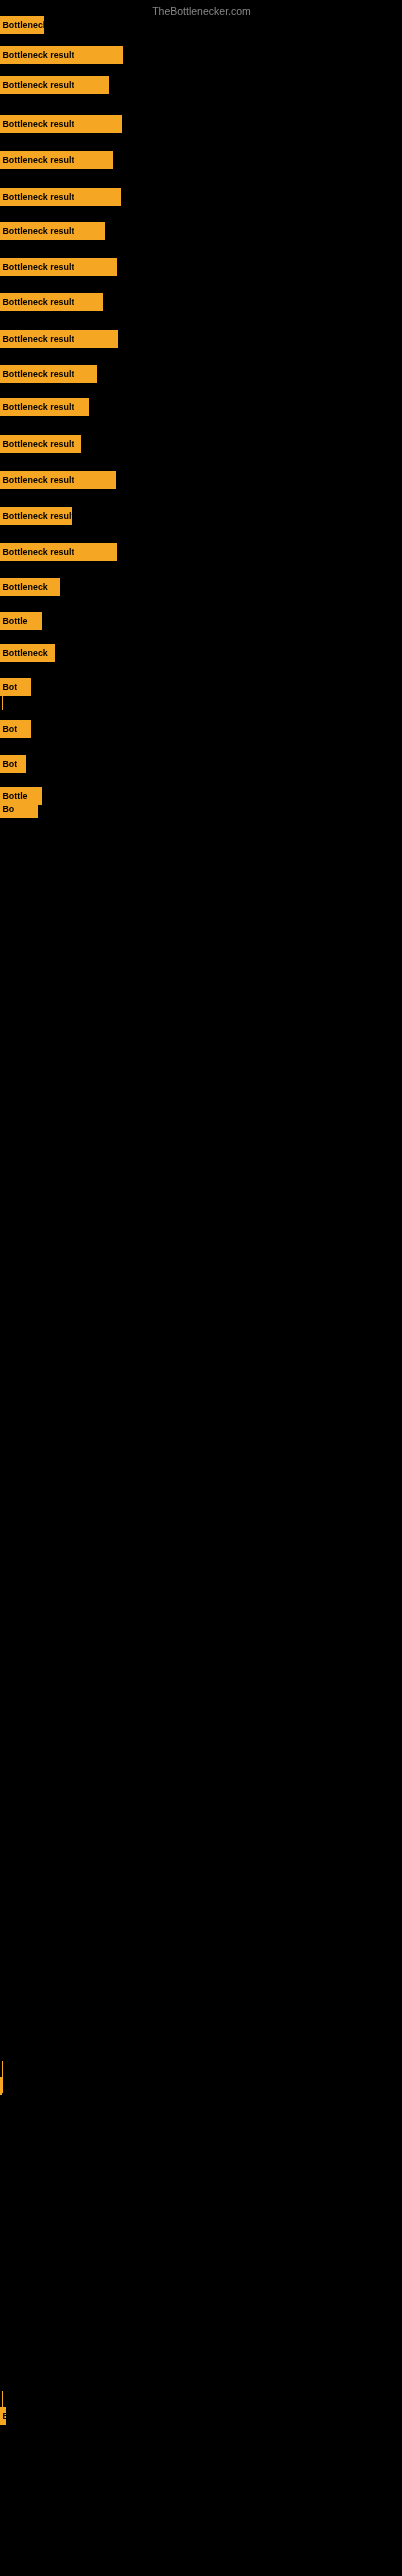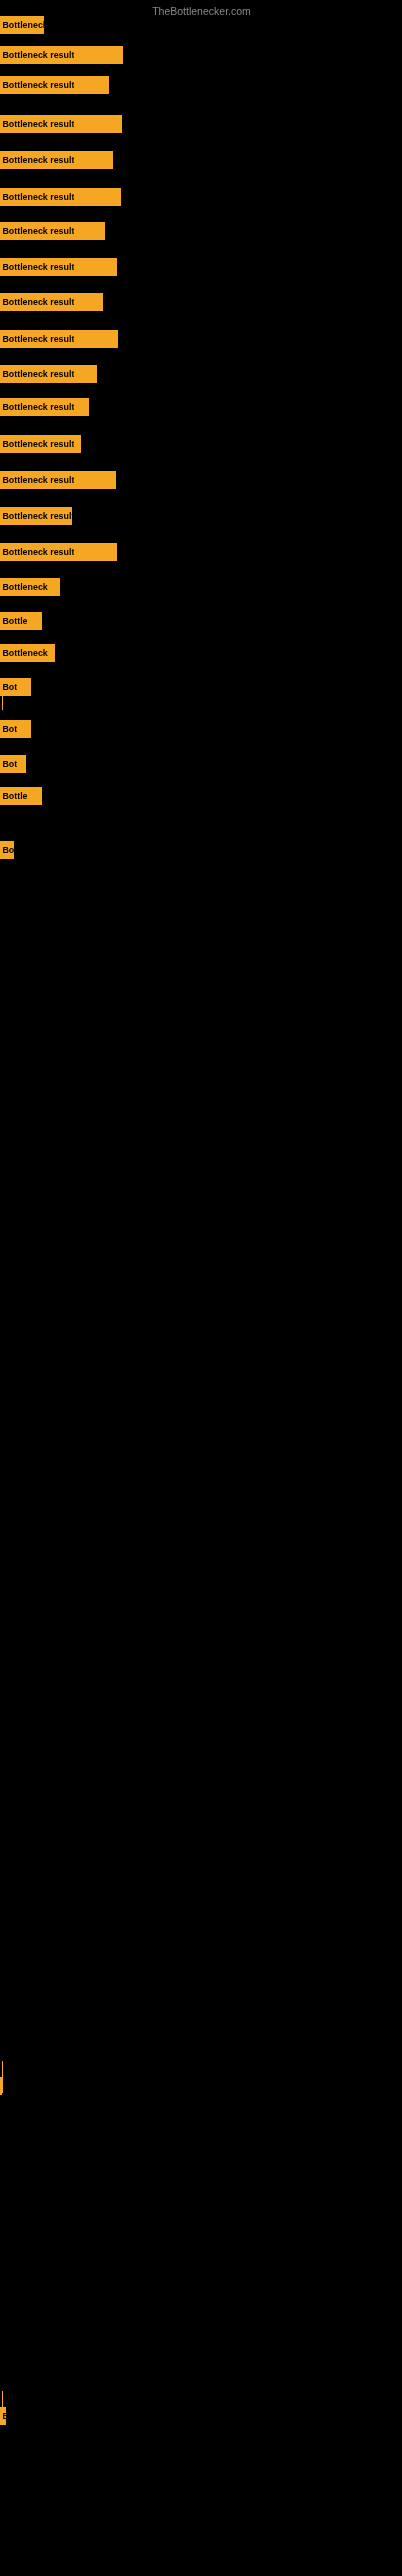--- a/index.html
+++ b/index.html
@@ -111,21 +111,21 @@
     </div>
     <div class="bottleneck-bar" style="top: 720px; width: 31px;">
       <span>Bot</span>
     </div>
     <div class="bottleneck-bar" style="top: 755px; width: 26px;">
       <span>Bot</span>
     </div>
     <div class="bottleneck-bar" style="top: 787px; width: 42px;">
       <span>Bottle</span>
     </div>
-    <div class="bottleneck-bar" style="top: 841px; width: 14px;">
+    <div class="bottleneck-bar" style="top: 800px; width: 38px;">
       <span>Bo</span>
     </div>
     <div class="bottleneck-bar" style="top: 2077px; width: 2.4px;">
       <span>|</span>
     </div>
     <div class="bottleneck-bar" style="top: 2407px; width: 6.4px;">
       <span>B</span>
     </div>
   </div>
 <div id="lines-container">

